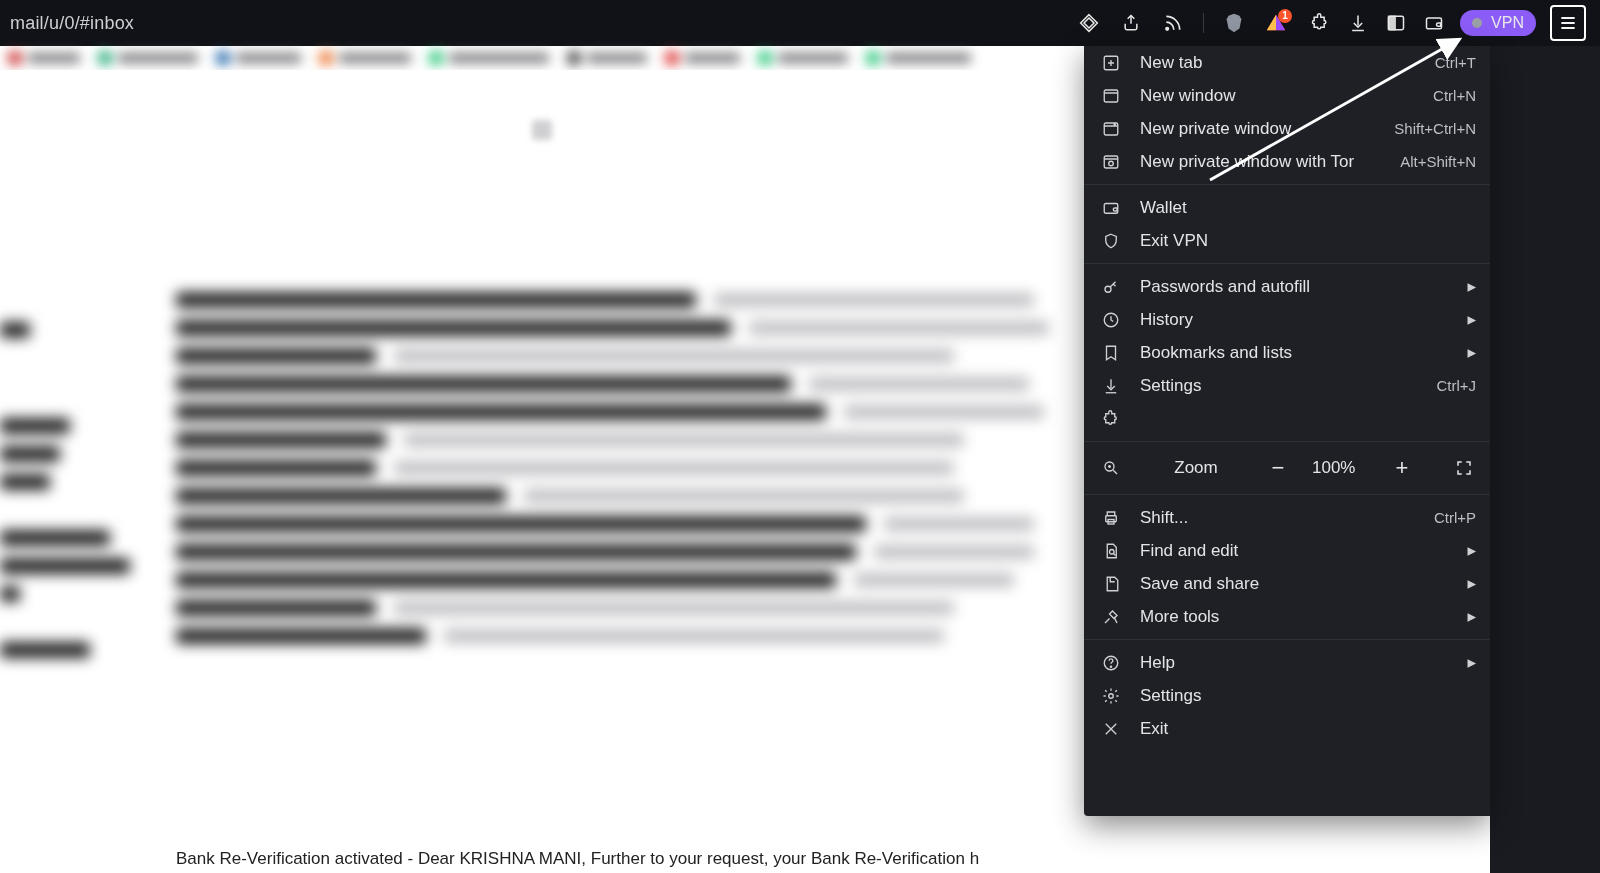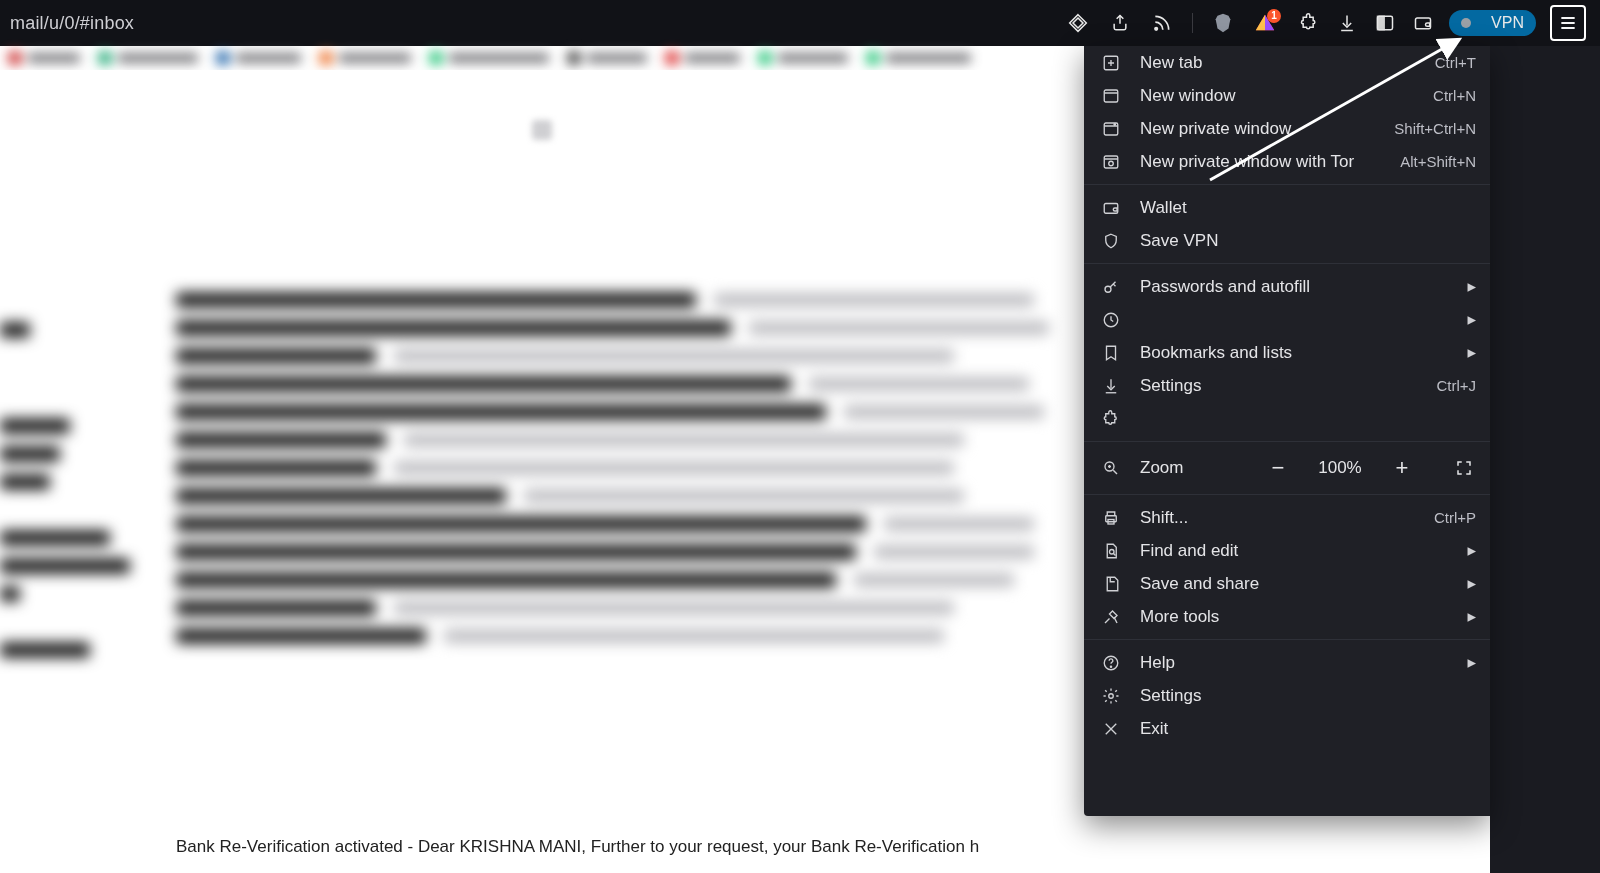--- a/index.html
+++ b/index.html
@@ -16,38 +16,38 @@
     height: 32px; display: flex; align-items: center; color: #cfcfd4;
     font-size: 18px; padding-left: 2px; letter-spacing: .2px;
     margin-right: auto;
   }
   .toolbar-icons { display: flex; align-items: center; gap: 18px; margin-right: 20px; }
   .toolbar .divider { width: 1px; height: 20px; background: #3a3a40; }
   .tb-icon { width: 24px; height: 24px; display:flex; align-items:center; justify-content:center; color:#e8e8e8; }
 
   .right-cluster { display:flex; align-items:center; gap: 14px; padding-right: 6px; }
   .vpn-pill {
-    display:flex; align-items:center; gap:20px; padding: 4px 12px;
-    border-radius: 16px; background: #0369a1; color:#e8e8e8; font-size:16px;
+    display:flex; align-items:center; gap:9px; padding: 4px 12px;
+    border-radius: 16px; background: #8b5cf6; color:#e8e8e8; font-size:16px;
   }
   .vpn-dot { width:10px;height:10px;border-radius:50%;background:#9aa0a6; }
   .hamburger-btn { width:36px; height:36px; display:flex;align-items:center;justify-content:center; border:2px solid #fff; border-radius:4px; position: relative; z-index: 30; }
 
   .brave-badge { position: relative; }
   .brave-badge .dot { position:absolute; top:-2px; right:-4px; width:14px;height:14px;border-radius:50%;background:#fb542b; color:#fff; font-size:10px; line-height:14px; text-align:center; font-weight:700; }
 
   
   .bookmarks-bar { position:absolute; left:0; top:46px; width:1084px; height:24px; display:flex; gap:18px; padding-left:8px; align-items:center; filter: blur(6px); opacity:.9; }
   .bk-item { display:flex; align-items:center; gap:6px; }
   .bk-fav { width:14px; height:14px; border-radius:3px; }
   .bk-text { width: var(--w,70px); height:10px; background:#6f6f73; border-radius:3px; }
 
   
   .page {
-    position:absolute; left:0; top:70px; width:1084px; bottom:12px;
+    position:absolute; left:0; top:70px; width:1084px; bottom:0;
     background:#fff; overflow:hidden;
   }
   .page .topstrip { height:120px; display:flex; align-items:center; justify-content:center; }
   .page .topstrip .tiny { width:20px;height:20px;background:#cfcfd2; border-radius:4px; filter:blur(3px); }
   .inboxrows { padding: 10px 10px 0 0; filter: blur(7px); }
   .row { display:flex; align-items:center; gap:18px; padding:6px 0; line-height:1.8; }
   .row .subject { height:16px; background:#222; border-radius:4px; }
   .row .preview { height:14px; background:#bfbfc3; border-radius:4px; }
   .left-col { position:absolute; left:0; top:240px; filter:blur(7px); }
   .left-col .lc { height:16px; background:#222; border-radius:4px; margin:12px 0; }
@@ -70,24 +70,24 @@
     display:flex; align-items:center; height:33px; padding: 0 14px 0 16px;
     cursor:default;
   }
   .menu .mi-icon { width:22px; height:22px; margin-right:18px; color:#cfd0d4; display:flex;align-items:center;justify-content:center; flex-shrink:0; }
   .menu .mi-label { flex:1 1 auto; white-space:nowrap; }
   .menu .mi-accel { color:#bdbec6; font-size:15px; margin-left:auto; }
   .menu .mi-caret { margin-left:auto; color:#cfd0d4; }
 
   .zoom-row { display:flex; align-items:center; height:40px; padding:0 12px 0 16px; }
   .zoom-row .mi-icon { width:22px;height:22px;margin-right:18px; }
-  .zoom-row .zlabel { flex: 0 0 auto; width: 112px; }
+  .zoom-row .zlabel { flex: 0 0 auto; width: 112px; text-align: center; }
   .zoom-ctrl { display:flex; align-items:center; gap:20px; margin-left:auto; }
   .zoom-ctrl .zbtn { width:28px; height:28px; display:flex;align-items:center;justify-content:center; color:#e4e4e7; font-size:22px; }
-  .zoom-ctrl .zval { width:56px; text-align:center; }
+  .zoom-ctrl .zval { width:56px; text-align:left; }
   .zoom-ctrl .zfull { margin-left:14px; }
 
   
   .right-gutter { position:absolute; right:0; top:46px; width:110px; bottom:0; background:#1a1b21; }
 
   
   .arrow-svg { position:absolute; pointer-events:none; z-index:25; }
 
   svg { display:block; }
 </style>
@@ -347,21 +347,21 @@
             </svg>
           </span>
         <span class="mi-label">Wallet</span>
       </li>
       <li class="item">
         <span class="mi-icon">
             <svg width="18" height="18" viewBox="0 0 24 24" fill="none" stroke="currentColor" stroke-width="1.8">
               <path d="M12 3l7 3v5c0 5-3 8-7 10-4-2-7-5-7-10V6z"></path>
             </svg>
           </span>
-        <span class="mi-label">Save VPN</span>
+        <span class="mi-label">Exit VPN</span>
       </li>
 
       <div class="sep"></div>
 
       <li class="item">
         <span class="mi-icon">
             <svg width="18" height="18" viewBox="0 0 24 24" fill="none" stroke="currentColor" stroke-width="1.8">
               <circle cx="8" cy="15" r="4"></circle>
               <path d="M11 12l7-7M15 8l3 3"></path>
             </svg>
@@ -369,20 +369,21 @@
         <span class="mi-label">Passwords and autofill</span>
         <span class="mi-caret">▸</span>
       </li>
       <li class="item">
         <span class="mi-icon">
             <svg width="18" height="18" viewBox="0 0 24 24" fill="none" stroke="currentColor" stroke-width="1.8">
               <circle cx="12" cy="12" r="9"></circle>
               <path d="M12 7v5l3 2"></path>
             </svg>
           </span>
+        <span class="mi-label">History</span>
         <span class="mi-caret">▸</span>
       </li>
       <li class="item">
         <span class="mi-icon">
             <svg width="18" height="18" viewBox="0 0 24 24" fill="none" stroke="currentColor" stroke-width="1.8">
               <path d="M6 3h12v18l-6-4-6 4z"></path>
             </svg>
           </span>
         <span class="mi-label">Bookmarks and lists</span>
         <span class="mi-caret">▸</span>

